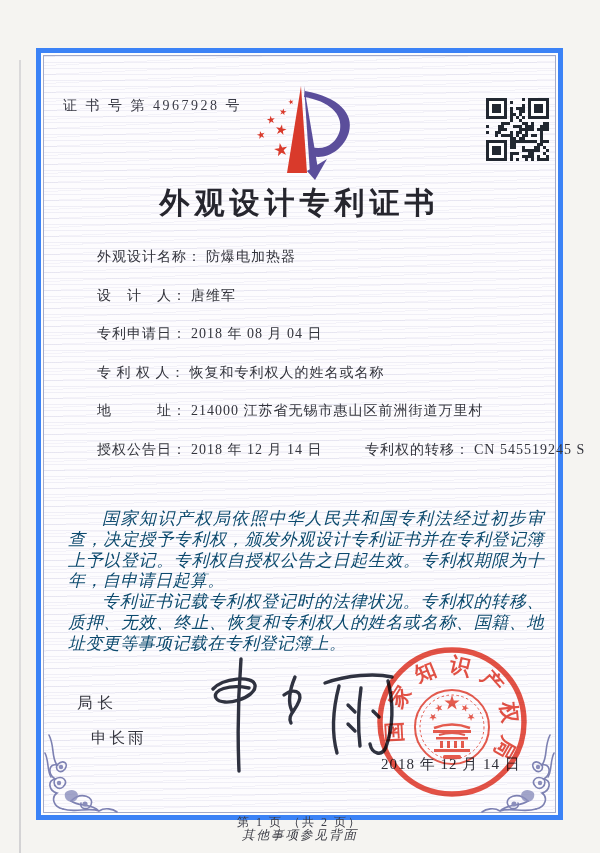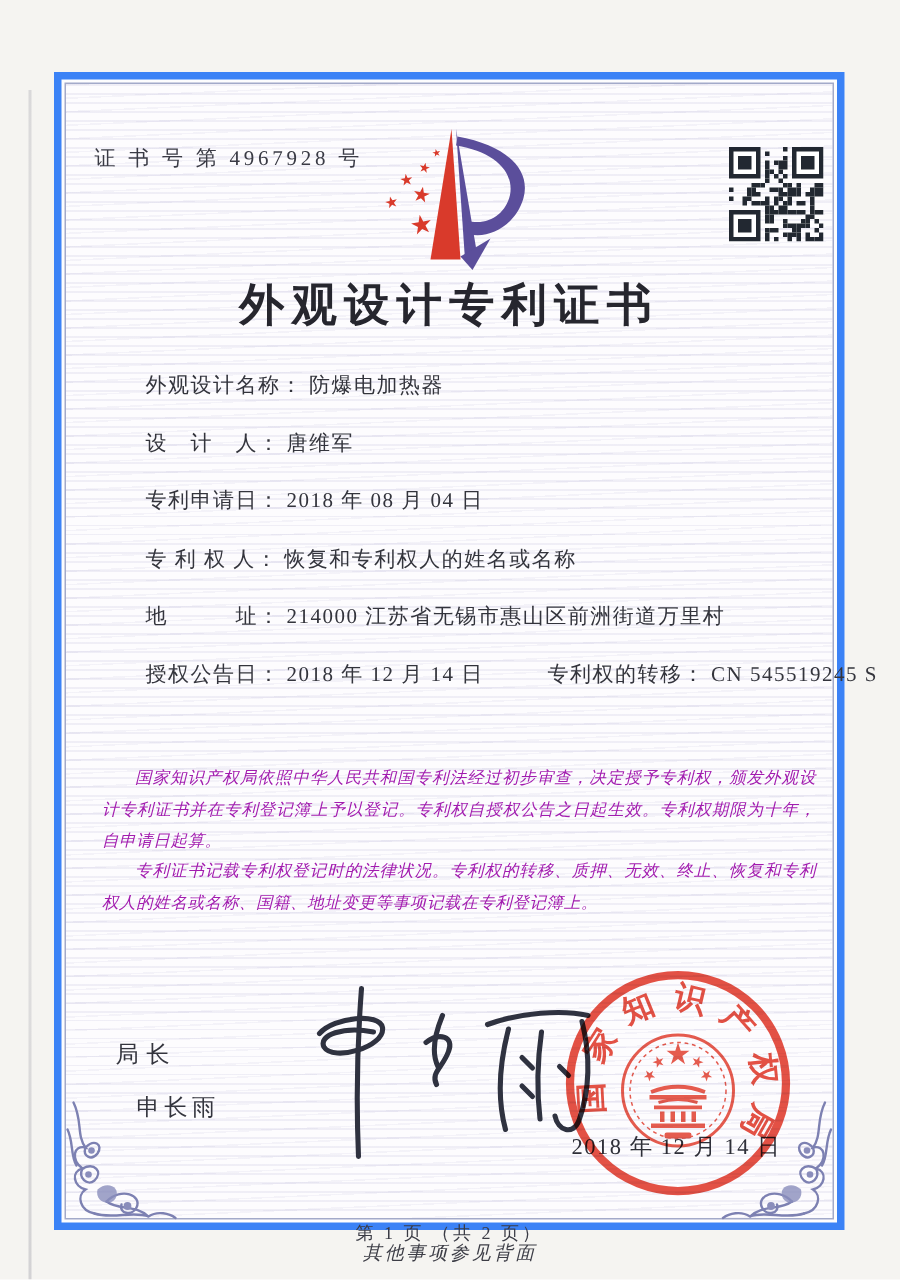--- a/index.html
+++ b/index.html
@@ -42,22 +42,22 @@
     letter-spacing:5px; color:#26262e;
   }
   .fields { position:absolute; left:27px; top:195px; width:480px; font-size:14px;margin-left:29px; }
   .field-row { position:relative; height:38.5px; letter-spacing:1px; color:#33343c; white-space:nowrap; }
   .field-label { display:inline-block; }
   .field-value { display:inline-block; margin-left:4px; }
   .grant-row { position:relative; height:38px; font-size:14px; letter-spacing:1px; white-space:nowrap; }
   .grant-part2 { position:absolute; left:268px; top:0; }
   .body-text {
     position:absolute; left:27px; top:456px; width:476px;
-    font-size:11px; line-height:20.8px; text-align:justify;
-    font-style:italic; color:#a21caf; letter-spacing:.4px;
+    font-size:17px; line-height:20.8px; text-align:justify;
+    font-style:italic; color:#0c4a6e; letter-spacing:.4px;
   }
   .body-text p { text-indent:2em; }
   .officer-title { position:absolute; left:36px; top:640px; font-size:15.5px; letter-spacing:5px; color:#34353e; }
   .officer-name  { position:absolute; left:50px; top:675px; font-size:15.5px; letter-spacing:3px; color:#34353e; }
   .signature { position:absolute; left:148px; top:600px; width:212px; height:122px; }
   .seal {
     position:absolute; left:330px; top:588px; width:162px; height:162px;
     opacity:.88; mix-blend-mode:multiply; z-index:5;
   }
   .seal-date {

